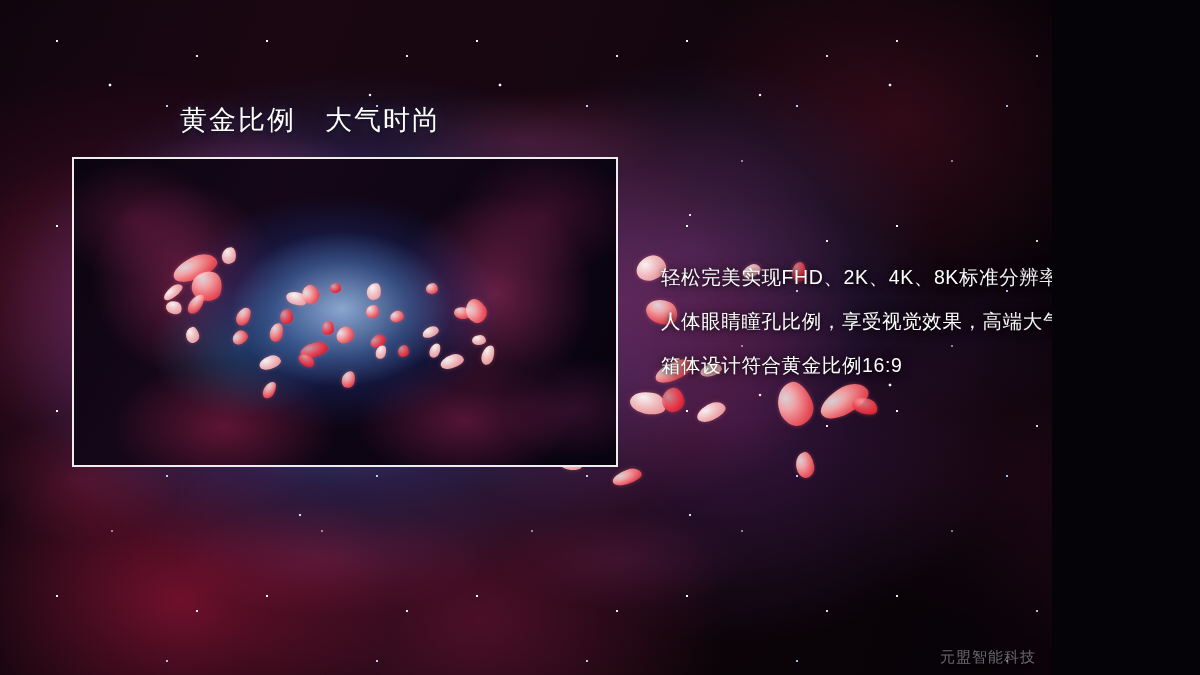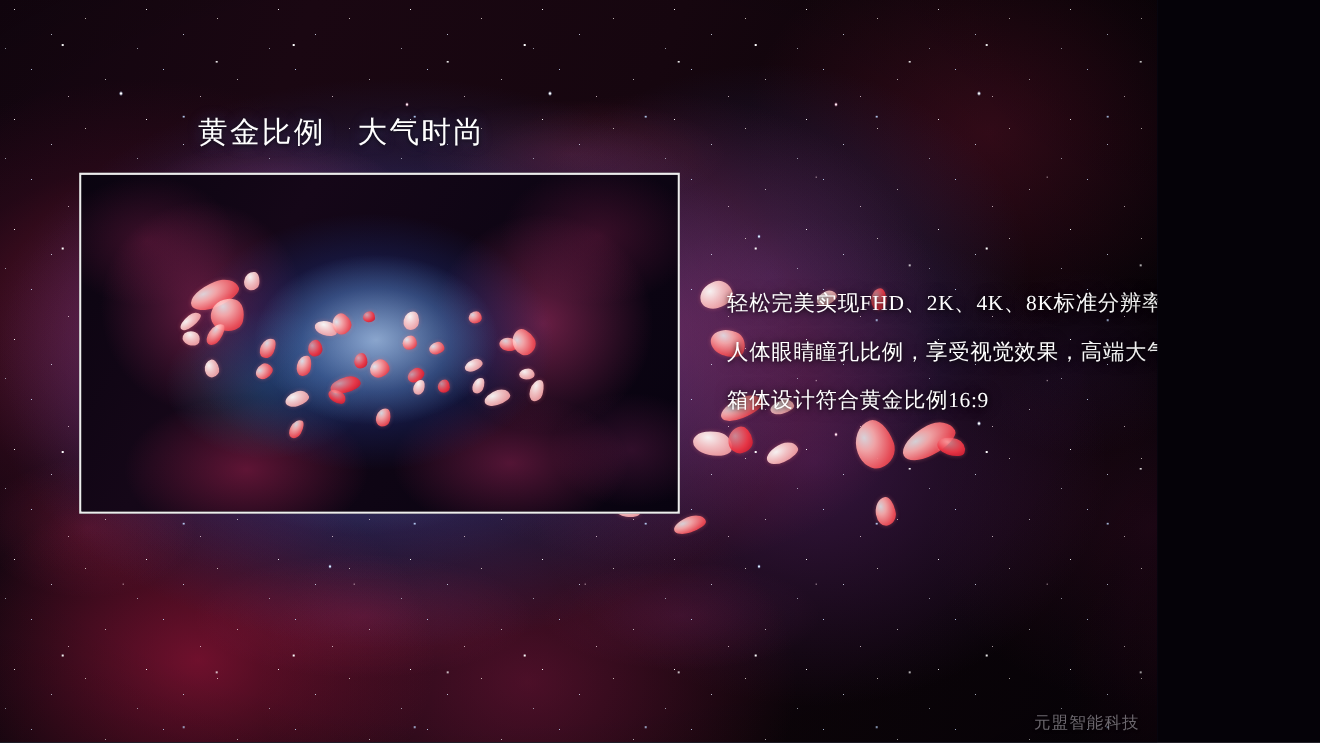--- a/index.html
+++ b/index.html
@@ -6,22 +6,21 @@
   html, body {
     width:1200px; height:675px; overflow:hidden;
     background:#050208;
     font-family:"Liberation Sans", sans-serif;
   }
 
   #slide {
     position:relative;
     width:1052px; height:675px;
     overflow:hidden;
-    background:#0f172a;
-    font-family:Liberation Serif, serif;
+    background:#14532d;
   }
 
   
   .bg-base {
     position:absolute; inset:0;
     background:
       radial-gradient(ellipse 520px 360px at 360px 330px, rgba(70,110,200,0.55) 0%, rgba(50,70,160,0.30) 42%, rgba(0,0,0,0) 72%),
       radial-gradient(ellipse 430px 300px at 300px 320px, rgba(120,60,160,0.40) 0%, rgba(0,0,0,0) 70%),
       radial-gradient(ellipse 300px 230px at 330px 330px, rgba(150,190,235,0.45) 0%, rgba(0,0,0,0) 68%),
       radial-gradient(ellipse 380px 300px at 130px 300px, rgba(175,35,70,0.55) 0%, rgba(90,15,45,0.22) 50%, rgba(0,0,0,0) 76%),

